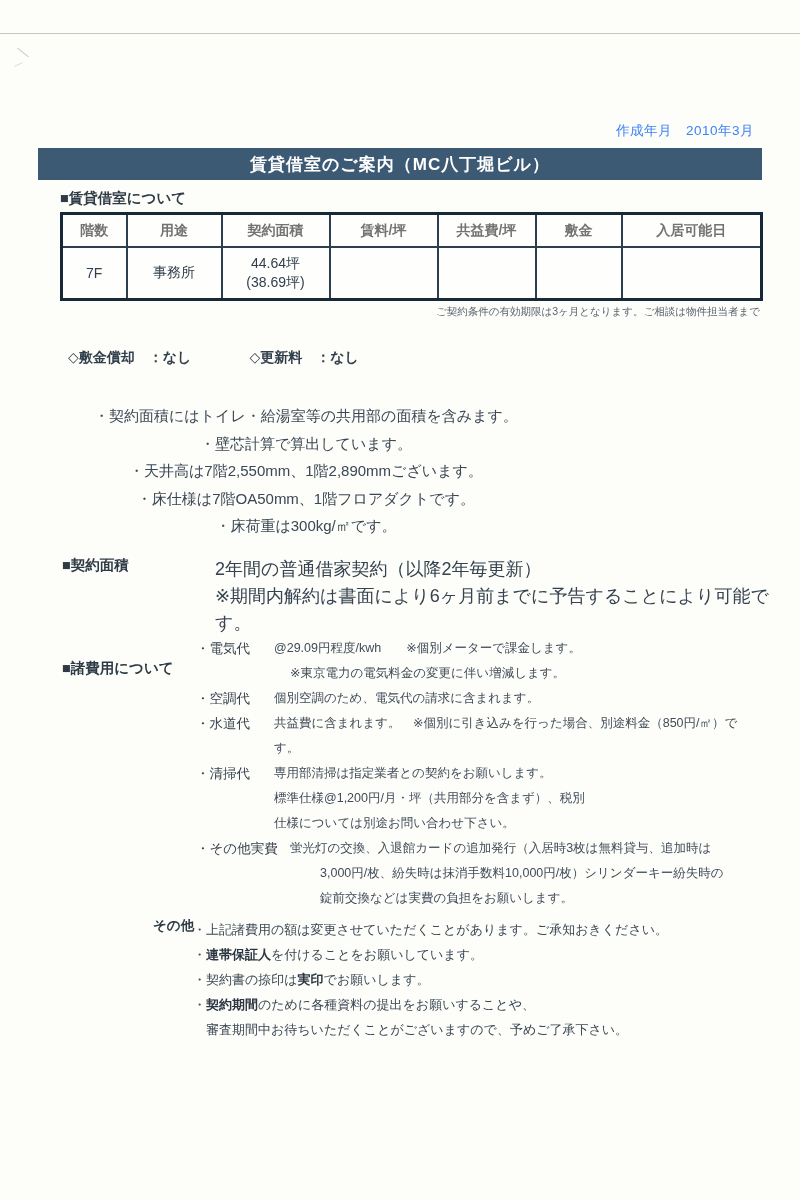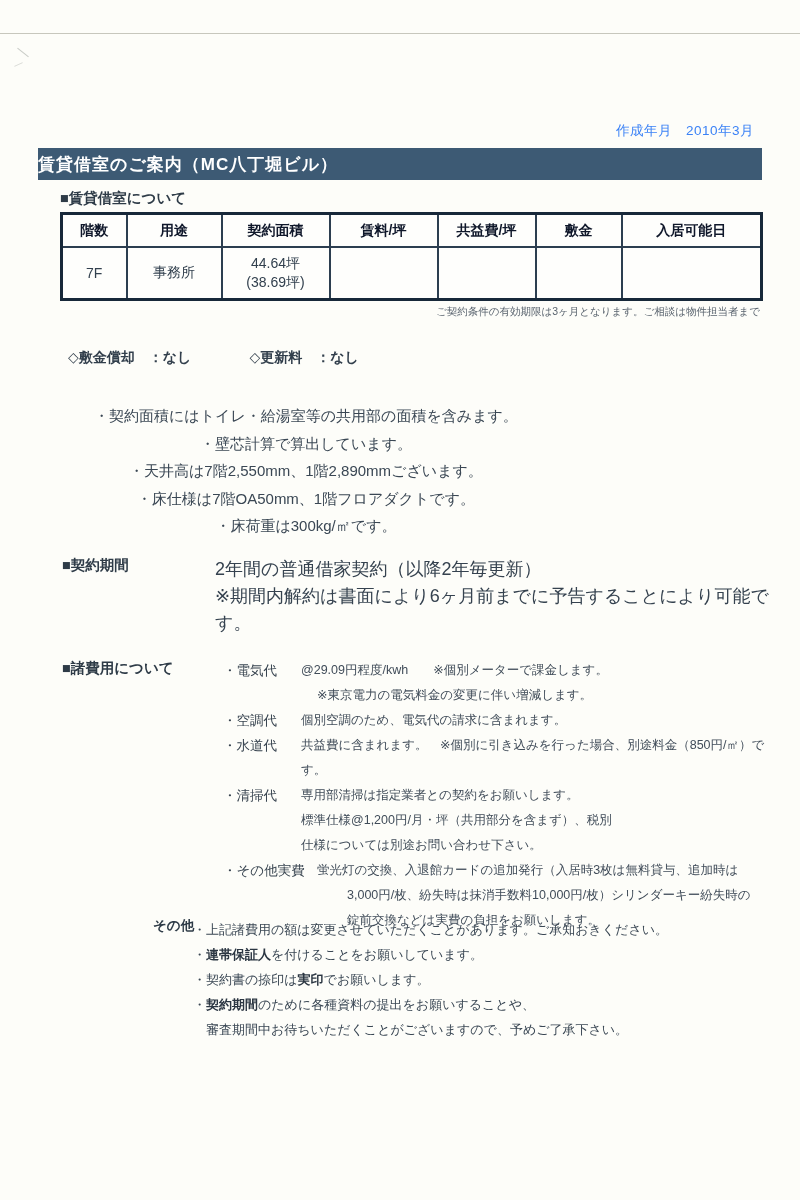--- a/index.html
+++ b/index.html
@@ -11,51 +11,51 @@
     -webkit-font-smoothing:antialiased;
   }
   .scan-line{position:absolute;left:0;top:33px;width:800px;height:1px;background:#b9b9ae;opacity:.8;}
   .scratch{position:absolute;left:12px;top:48px;width:26px;height:30px;pointer-events:none;}
   .scratch:before{content:"";position:absolute;left:4px;top:4px;width:14px;height:1px;background:#9aa09a;transform:rotate(38deg);opacity:.55;}
   .scratch:after{content:"";position:absolute;left:2px;top:16px;width:9px;height:1px;background:#aab0aa;transform:rotate(-25deg);opacity:.45;}
 
   .created{position:absolute;top:122px;right:46px;font-size:13.5px;color:#3b82f6;letter-spacing:.5px;}
   .banner{
     position:absolute;top:148px;left:38px;width:724px;height:32px;
-    background:#3d5a74;color:#ffffff;display:flex;align-items:center;justify-content:flex-start;
+    background:#3d5a74;color:#ffffff;display:flex;align-items:center;justify-content:center;
     font-size:17px;font-weight:bold;letter-spacing:1px;
   }
   .sec-heading{font-size:14.5px;font-weight:bold;color:#2e3b47;}
   .heading-room{position:absolute;top:189px;left:60px;}
 
   table.room{
     position:absolute;top:212px;left:60px;width:700px;
     border-collapse:collapse;table-layout:fixed;background:#fefefc;
   }
   table.room th,table.room td{
     border:2px solid #2c3e50;text-align:center;vertical-align:middle;
     font-size:14px;color:#32404e;padding:0;
   }
   table.room{border:3px solid #172839;}
-  table.room th{height:31px;font-weight:bold;color:#0f172a;}
+  table.room th{height:31px;font-weight:bold;color:#737373;}
   table.room td{height:50px;font-size:14px;}
   .area-cell div{line-height:19px;}
 
   .validity-note{position:absolute;top:305px;right:40px;font-size:10.5px;color:#59636e;}
   .diamond-line{position:absolute;top:349px;left:68px;font-size:14px;font-weight:bold;color:#323f4c;}
   .diamond-line .gap{display:inline-block;width:58px;}
 
   .room-bullets{position:absolute;top:402px;left:94px;font-size:15px;line-height:27.5px;color:#3a4754;text-align:center;}
 
   .contract{position:absolute;top:556px;left:0;width:800px;}
   .contract .sec-heading{position:absolute;left:62px;top:0;}
   .contract .body{position:absolute;left:215px;top:0;font-size:18px;line-height:27px;color:#35424f;}
 
   .fees-heading{position:absolute;top:659px;left:62px;}
-  .fees{position:absolute;top:658px;left:196px;width:560px;font-size:12.5px;line-height:25px;color:#404c59;margin-left:27px;}
+  .fees{position:absolute;top:636px;left:196px;width:560px;font-size:12.5px;line-height:25px;color:#404c59;}
   .fee-row{display:flex;align-items:flex-start;}
   .fee-label{flex:0 0 78px;font-size:13.5px;color:#37434f;white-space:nowrap;}
   .fee-label.wide{flex-basis:94px;}
   .fee-lines{flex:1;}
   .fee-lines .indent1{padding-left:16px;}
   .fee-lines .indent2{padding-left:30px;}
 
   .misc-heading{position:absolute;top:917px;left:153px;font-size:13.5px;font-weight:bold;color:#2e3b47;}
   .misc{position:absolute;top:917px;left:193px;width:560px;font-size:13px;line-height:25px;color:#3a4754;}
   .misc b{color:#2b3642;}
@@ -120,21 +120,21 @@
 
 <div class="room-bullets">
   <div>・契約面積にはトイレ・給湯室等の共用部の面積を含みます。</div>
   <div>・壁芯計算で算出しています。</div>
   <div>・天井高は7階2,550mm、1階2,890mmございます。</div>
   <div>・床仕様は7階OA50mm、1階フロアダクトです。</div>
   <div>・床荷重は300kg/㎡です。</div>
 </div>
 
 <div class="contract">
-  <div class="sec-heading">■契約期間</div>
+  <div class="sec-heading">■契約面積</div>
   <div class="body">
     <div>2年間の普通借家契約（以降2年毎更新）</div>
     <div>※期間内解約は書面により6ヶ月前までに予告することにより可能です。</div>
   </div>
 </div>
 
 <div class="sec-heading fees-heading">■諸費用について</div>
 
 <div class="fees">
   <div class="fee-row">

